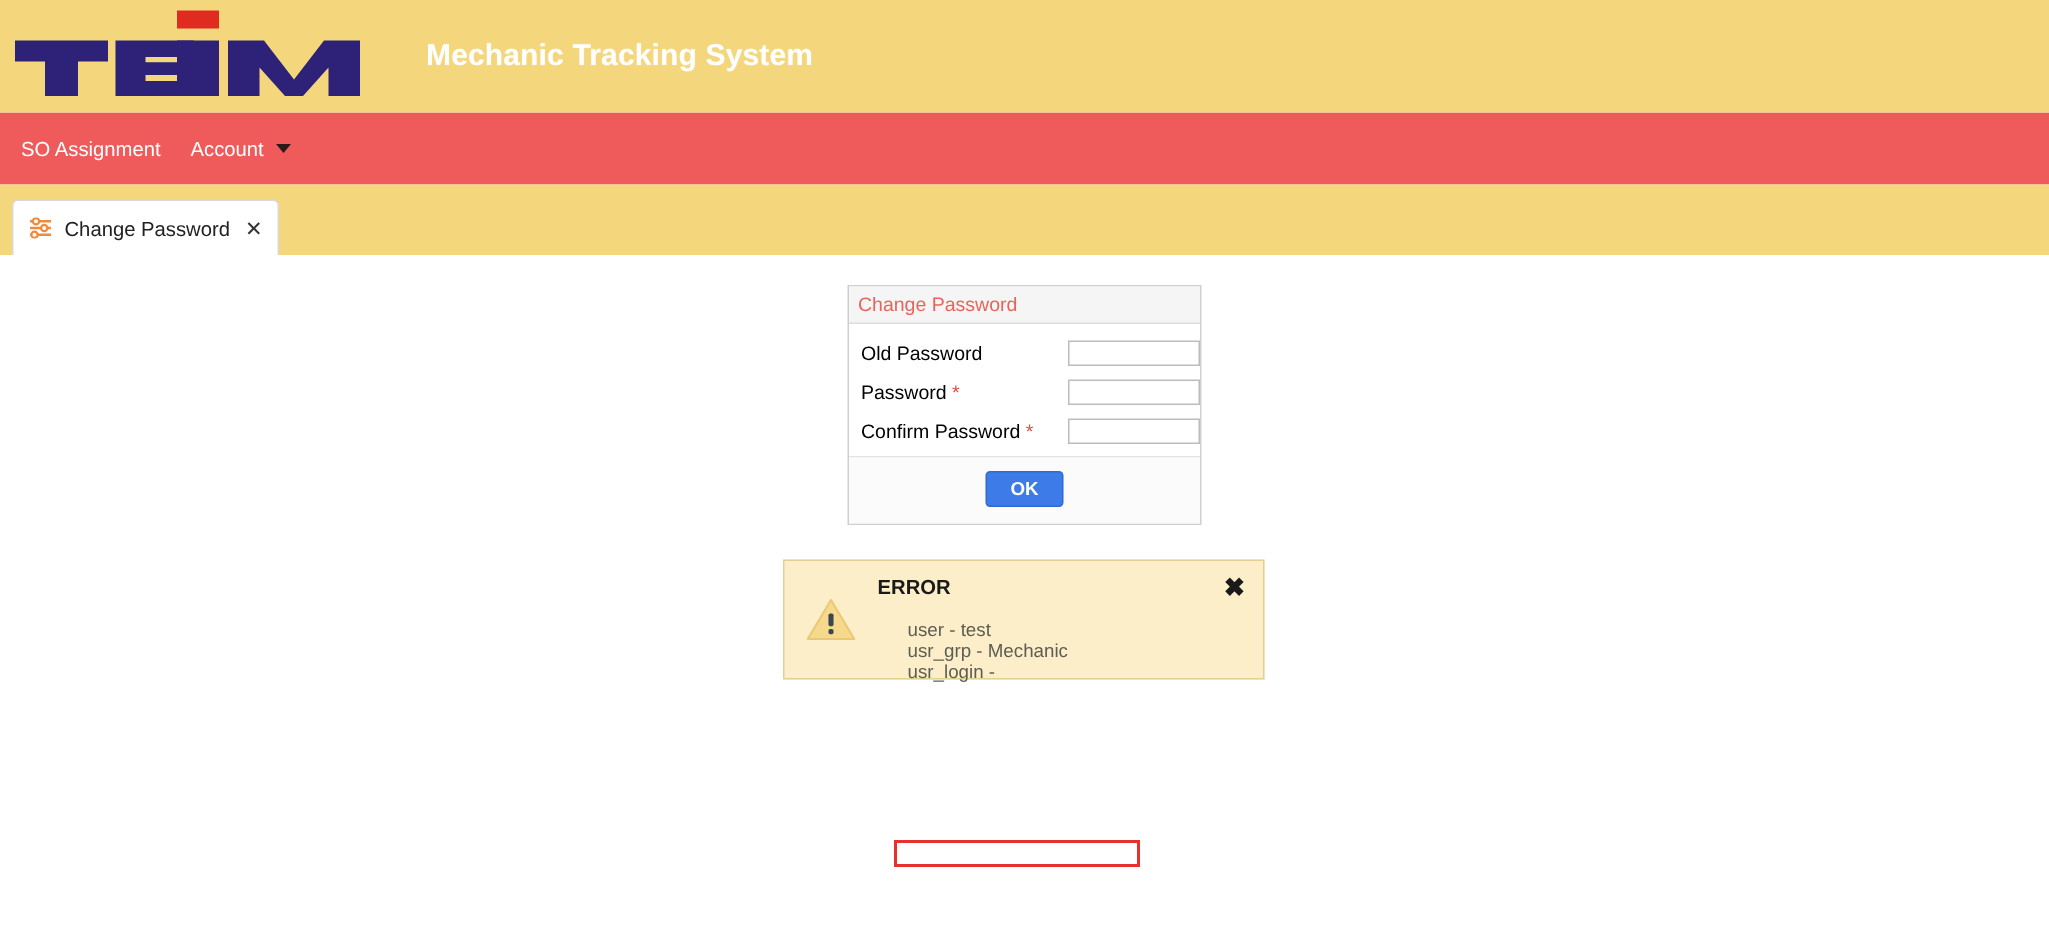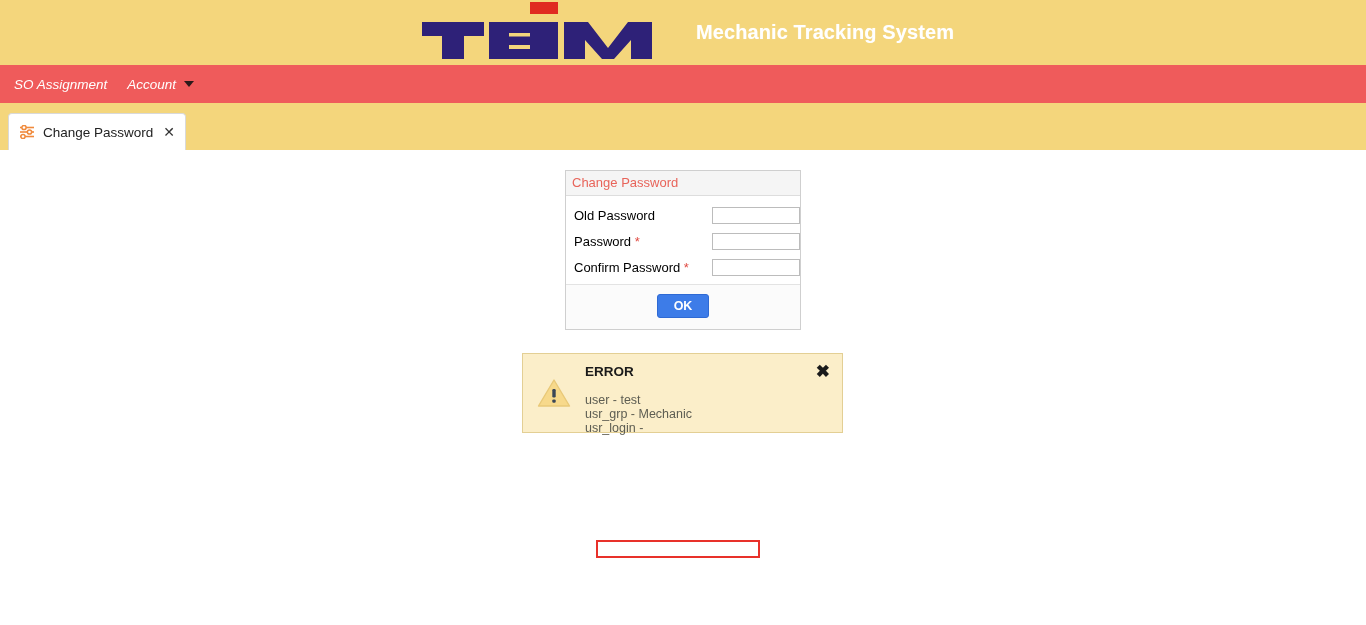--- a/index.html
+++ b/index.html
@@ -9,50 +9,48 @@
     width: 1366px;
     height: 625px;
     background: #ffffff;
     font-family: "Liberation Sans", sans-serif;
     overflow: hidden;
   }
 
   
   .header {
     position: relative;
-    height: 65px;
+    height: 75px;
     background: #f4d67c;
     display: flex;
     align-items: center;
-    justify-content: center;
   }
   .logo {
     position: relative;
     width: 268px;
     height: 65px;
     flex: 0 0 268px;
   }
   .logo svg { display: block; }
   .app-title {
     color: #ffffff;
     font-size: 20px;
     font-weight: bold;
     letter-spacing: 0.1px;
     margin-left: 16px;
     text-shadow: 0 0 1px rgba(255,255,255,0.4);
   }
 
   
   .navbar {
-    height: 38px;
+    height: 48px;
     background: #ef5b5b;
     display: flex;
     align-items: center;
     padding-left: 14px;
-    font-style: italic;
   }
   .nav-item {
     color: #ffffff;
     font-size: 13.5px;
     margin-right: 20px;
     cursor: pointer;
     display: flex;
     align-items: center;
     white-space: nowrap;
   }
@@ -194,20 +192,21 @@
   .err-title {
     font-size: 13.5px;
     font-weight: bold;
     color: #1a1a1a;
     margin-bottom: 14px;
   }
   .err-line {
     font-size: 12.5px;
     color: #5d5d52;
     line-height: 14px;
+    margin-left: 20px;
   }
   .err-close {
     position: absolute;
     right: 12px;
     top: 9px;
     font-size: 17px;
     line-height: 1;
     color: #1a1a1a;
     cursor: pointer;
     font-weight: bold;

